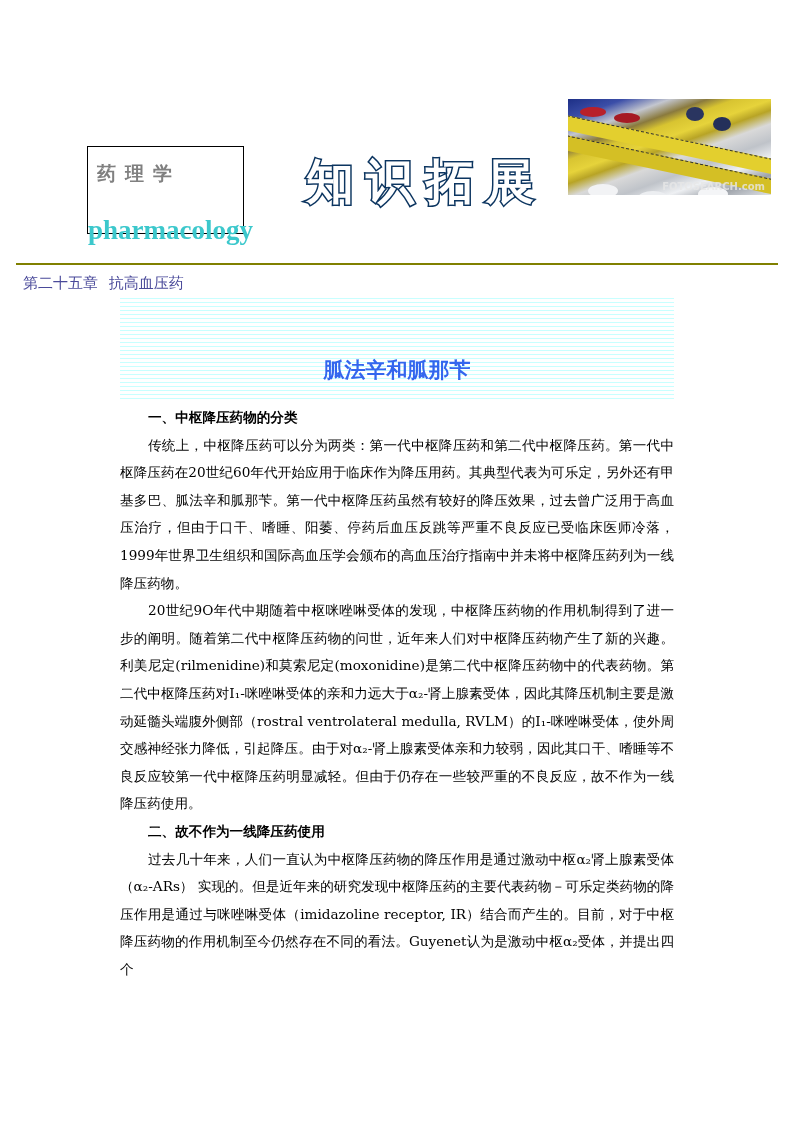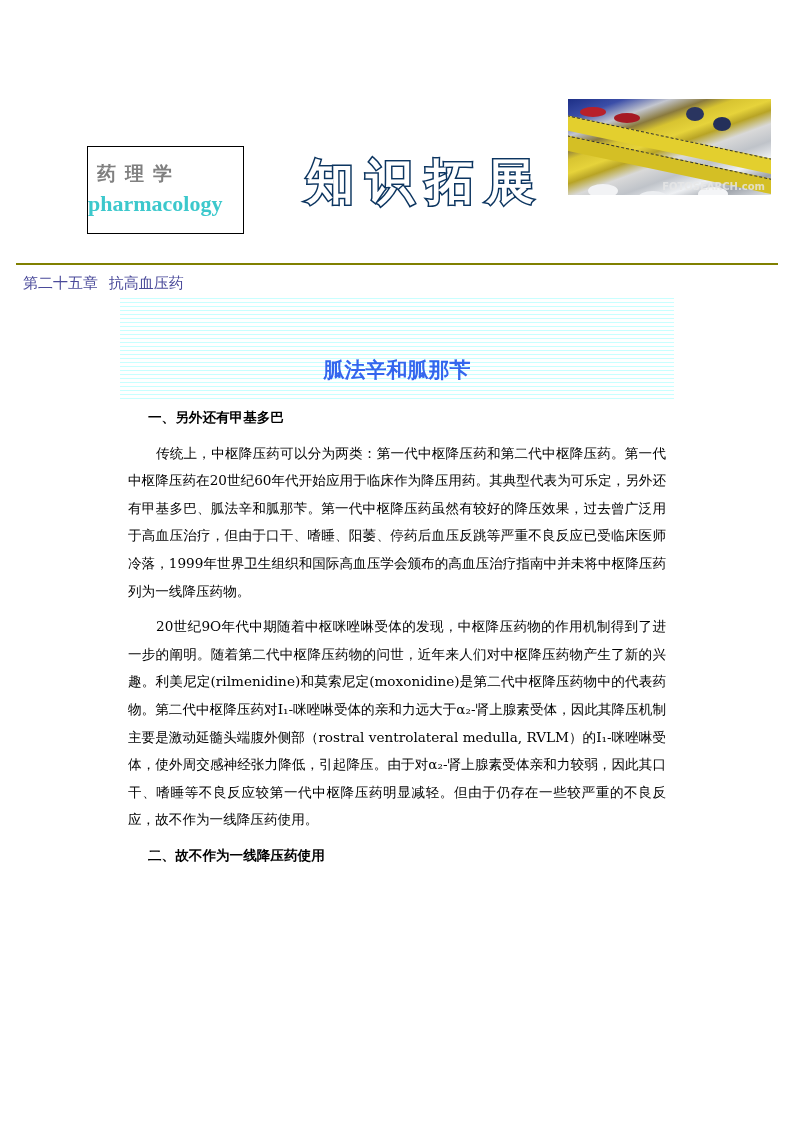--- a/index.html
+++ b/index.html
@@ -3,21 +3,21 @@
   <meta charset="utf-8">
   <style>
     html, body { margin: 0; padding: 0; background: #ffffff; }
     body { width: 793px; height: 1122px; position: relative; overflow: hidden;
            font-family: "Liberation Serif", "DejaVu Serif", serif; color: #000; }
 
     .logo-box { position: absolute; left: 87px; top: 146px; width: 157px; height: 88px;
                 border: 1.5px solid #000; box-sizing: border-box; text-align: left; }
     .logo-cn { margin-top: 14px; font-size: 19px; font-weight: bold; color: #808080;
                letter-spacing: 9px; padding-left: 9px; font-family: "DejaVu Sans", sans-serif; }
-    .logo-en { margin-top: 4px; font-size: 22px; font-weight: bold; color: #3cc8cc;
+    .logo-en { margin-top: 28px; font-size: 27px; font-weight: bold; color: #3cc8cc;
                font-family: "Liberation Serif", serif; }
 
     .banner-title { position: absolute; left: 306px; top: 148px; height: 66px;
                     display: flex; align-items: center; gap: 12px; }
     .banner-char { font-family: "DejaVu Sans", sans-serif; font-size: 48px; font-weight: bold;
                    color: #ffffff; -webkit-text-stroke: 3px #0c3560; line-height: 1;
                    paint-order: stroke fill; }
 
     .photo { position: absolute; left: 568px; top: 99px; width: 203px; height: 96px; overflow: hidden;
              background: linear-gradient(160deg, #1d2f86 0%, #3b4ea8 12%, #c3c6cf 22%, #8a7a3e 30%,
@@ -35,21 +35,21 @@
 
     .title-box { position: absolute; left: 120px; top: 298px; width: 554px; height: 102px;
                  background: repeating-linear-gradient(to bottom, #c8ffff 0px, #c8ffff 1px, #ffffff 1px, #ffffff 4px); }
     .title { position: absolute; left: 0; right: 0; top: 58px; text-align: center; font-size: 21px;
              font-weight: bold; color: #3366ee; font-family: "DejaVu Sans", sans-serif; }
 
     .content { position: absolute; left: 120px; top: 404px; width: 554px; font-size: 13.6px; line-height: 27.6px;
                text-align: justify; font-family: "DejaVu Serif", serif; }
     .content h3 { margin: 0; font-size: 13.6px; font-weight: bold; padding-left: 28px; line-height: 27.6px;
                   font-family: "DejaVu Sans", sans-serif; }
-    .content p { margin: 8px; text-indent: 28px; }
+    .content p { margin: 0; text-indent: 28px; }
   </style>
 </head>
 <body>
 
 <div class="logo-box">
   <div class="logo-cn">药理学</div>
   <div class="logo-en">pharmacology</div>
 </div>
 
 <div class="banner-title">
@@ -78,17 +78,18 @@
 <div class="chapter">
   <span>第二十五章</span>
   <span>抗高血压药</span>
 </div>
 
 <div class="title-box">
   <div class="title">胍法辛和胍那苄</div>
 </div>
 
 <div class="content">
-  <h3>一、另外还有甲基多巴</h3>
+  <h3>一、中枢降压药物的分类</h3>
   <p>传统上，中枢降压药可以分为两类：第一代中枢降压药和第二代中枢降压药。第一代中枢降压药在20世纪60年代开始应用于临床作为降压用药。其典型代表为可乐定，另外还有甲基多巴、胍法辛和胍那苄。第一代中枢降压药虽然有较好的降压效果，过去曾广泛用于高血压治疗，但由于口干、嗜睡、阳萎、停药后血压反跳等严重不良反应已受临床医师冷落，1999年世界卫生组织和国际高血压学会颁布的高血压治疗指南中并未将中枢降压药列为一线降压药物。</p>
   <p>20世纪9O年代中期随着中枢咪唑啉受体的发现，中枢降压药物的作用机制得到了进一步的阐明。随着第二代中枢降压药物的问世，近年来人们对中枢降压药物产生了新的兴趣。利美尼定(rilmenidine)和莫索尼定(moxonidine)是第二代中枢降压药物中的代表药物。第二代中枢降压药对I₁-咪唑啉受体的亲和力远大于α₂-肾上腺素受体，因此其降压机制主要是激动延髓头端腹外侧部（rostral ventrolateral medulla, RVLM）的I₁-咪唑啉受体，使外周交感神经张力降低，引起降压。由于对α₂-肾上腺素受体亲和力较弱，因此其口干、嗜睡等不良反应较第一代中枢降压药明显减轻。但由于仍存在一些较严重的不良反应，故不作为一线降压药使用。</p>
   <h3>二、故不作为一线降压药使用</h3>
+  <p>过去几十年来，人们一直认为中枢降压药物的降压作用是通过激动中枢α₂肾上腺素受体（α₂-ARs） 实现的。但是近年来的研究发现中枢降压药的主要代表药物－可乐定类药物的降压作用是通过与咪唑啉受体（imidazoline receptor, IR）结合而产生的。目前，对于中枢降压药物的作用机制至今仍然存在不同的看法。Guyenet认为是激动中枢α₂受体，并提出四个</p>
 </div>
 
 </body></html>

